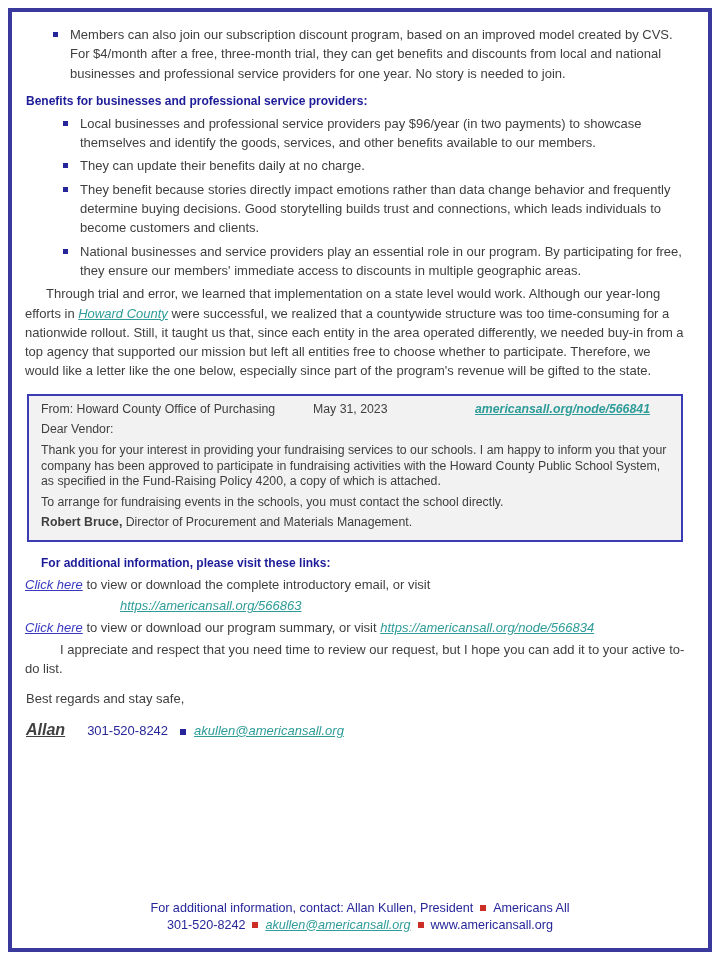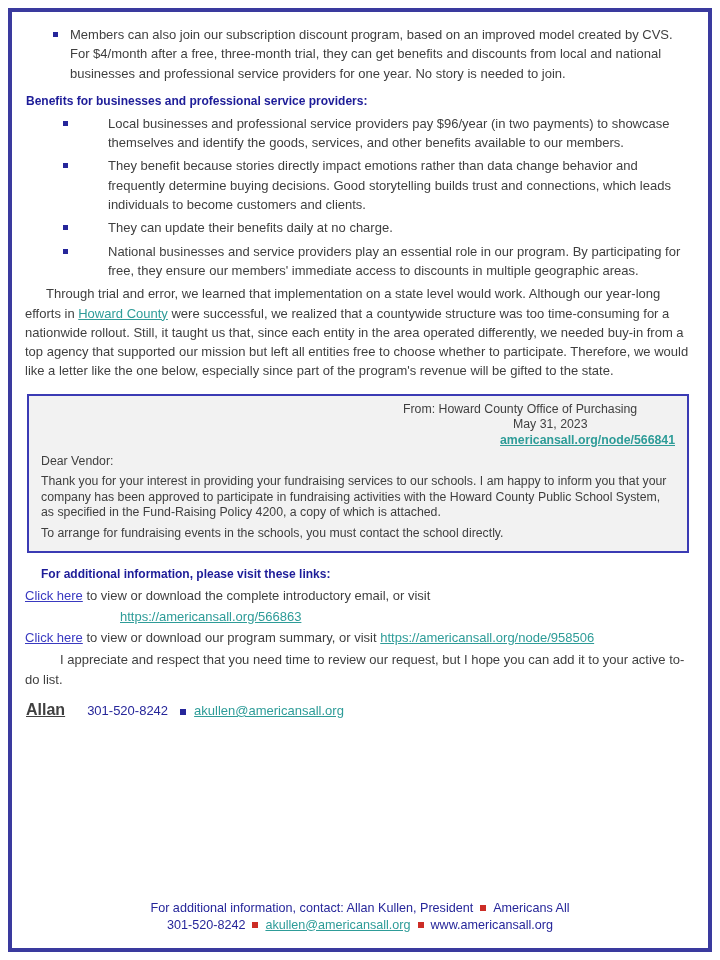--- a/index.html
+++ b/index.html
@@ -13,30 +13,30 @@
     background: #ffffff;
     overflow: hidden;
   }
   .frame {
     position: absolute;
     left: 8px; top: 8px; right: 8px; bottom: 8px;
     border: 4px solid #3A3A9E;
     background: #ffffff;
   }
   .content {
-    padding: 9px 16px 0 13px;
+    padding: 9px 22px 0 13px;
     color: #3F3F3F;
     font-size: 13px;
     line-height: 19.3px;
   }
 
   
   .bullet { display: flex; align-items: flex-start; margin-top: 4px; }
   .bullet.l1 { margin-left: 28px; }
-  .bullet.l2 { margin-left: 38px; gap: 28px; }
+  .bullet.l2 { margin-left: 38px; }
   .sq {
     flex: 0 0 auto;
     width: 5px; height: 5px;
     background: #26269A;
     margin-top: 7px;
   }
   .bullet .btext { margin-left: 12px; }
   .bullet.l1 .btext { max-width: 612px; }
   .bullet.l2 .btext { max-width: 628px; }
 
@@ -47,36 +47,36 @@
     margin: 9px 0 3px 1px;
     line-height: 18px;
   }
 
   .gov-para {
     margin-top: 4px;
     text-indent: 21px;
     max-width: 682px;
   }
 
-  a { cursor: pointer; }
+  a { cursor: pointer; font-style: italic; }
   .teal { color: #2E9C98; text-decoration: underline; }
   .teal.bold { font-weight: bold; }
   .bluelink { color: #3939C0; text-decoration: underline; }
 
   
   .letter-box {
     margin: 13px 3px 0 2px;
     background: #F2F2F2;
     border: 2px solid #3B3BB4;
     padding: 6px 12px 9px 12px;
     font-size: 12.3px;
     line-height: 15.6px;
     color: #3F3F3F;
   }
-  .letter-head { display: flex; align-items: flex-end; flex-direction: column; }
+  .letter-head { display: flex; align-items: center; }
   .letter-head .from { width: 272px; flex: 0 0 auto; }
   .letter-head .date { width: 162px; flex: 0 0 auto; }
   .letter-box p { margin-top: 5px; }
   .letter-box .sig b { font-weight: bold; }
 
   .links-h { margin-top: 12px; margin-left: 16px; }
   .link-line { margin-top: 2px; }
   .url-line  { margin-left: 95px; margin-top: 2px; }
   .appreciate { margin-top: 3px; text-indent: 35px; max-width: 690px; }
   .regards { margin-top: 11px; margin-left: 1px; }
@@ -125,53 +125,55 @@
       </div>
 
       <h2>Benefits for businesses and professional service providers:</h2>
 
       <div class="bullet l2">
         <span class="sq"></span>
         <span class="btext">Local businesses and professional service providers pay $96/year (in two payments) to showcase themselves and identify the goods, services, and other benefits available to our members.</span>
       </div>
       <div class="bullet l2">
         <span class="sq"></span>
-        <span class="btext">They benefit because stories directly impact emotions rather than data change behavior and frequently determine buying decisions. Good storytelling builds trust and connections, which leads individuals to become customers and clients.</span>
+        <span class="btext">They can update their benefits daily at no charge.</span>
       </div>
       <div class="bullet l2">
         <span class="sq"></span>
-        <span class="btext">They can update their benefits daily at no charge.</span>
+        <span class="btext">They benefit because stories directly impact emotions rather than data change behavior and frequently determine buying decisions. Good storytelling builds trust and connections, which leads individuals to become customers and clients.</span>
       </div>
       <div class="bullet l2">
         <span class="sq"></span>
         <span class="btext">National businesses and service providers play an essential role in our program. By participating for free, they ensure our members' immediate access to discounts in multiple geographic areas.</span>
       </div>
 
 
       <p class="gov-para"><span>Through trial and error, we learned that implementation on a state level would work. Although our year-long efforts in </span><a class="teal">Howard County</a><span> were successful, we realized that a countywide structure was too time-consuming for a nationwide rollout. Still, it taught us that, since each entity in the area operated differently, we needed buy-in from a top agency that supported our mission but left all entities free to choose whether to participate. Therefore, we would like a letter like the one below, especially since part of the program's revenue will be gifted to the state.</span></p>
 
       <div class="letter-box">
         <div class="letter-head">
           <span class="from">From: Howard County Office of Purchasing</span>
           <span class="date">May 31, 2023</span>
           <a class="teal bold">americansall.org/node/566841</a>
         </div>
         <p>Dear Vendor:</p>
         <p>Thank you for your interest in providing your fundraising services to our schools. I am happy to inform you that your company has been approved to participate in fundraising activities with the Howard County Public School System, as specified in the Fund-Raising Policy 4200, a copy of which is attached.</p>
         <p>To arrange for fundraising events in the schools, you must contact the school directly.</p>
+        <p class="sig"><b>Robert Bruce,</b><span> Director of Procurement and Materials Management.</span></p>
       </div>
 
       <h2 class="links-h">For additional information, please visit these links:</h2>
 
       <p class="link-line"><a class="bluelink">Click here</a><span> to view or download the complete introductory email, or visit</span></p>
       <p class="url-line"><a class="teal">https://americansall.org/566863</a></p>
-      <p class="link-line"><a class="bluelink">Click here</a><span> to view or download our program summary, or visit </span><a class="teal">https://americansall.org/node/958506</a></p>
+      <p class="link-line"><a class="bluelink">Click here</a><span> to view or download our program summary, or visit </span><a class="teal">https://americansall.org/node/566834</a></p>
 
       <p class="appreciate">I appreciate and respect that you need time to review our request, but I hope you can add it to your active to-do list.</p>
 
+      <p class="regards">Best regards and stay safe,</p>
 
       <div class="signature">
         <a class="sig-name">Allan</a>
         <span class="sig-phone">301-520-8242</span>
         <span class="navy-sq"></span>
         <a class="teal sig-email">akullen@americansall.org</a>
       </div>
 
     </div>
 

